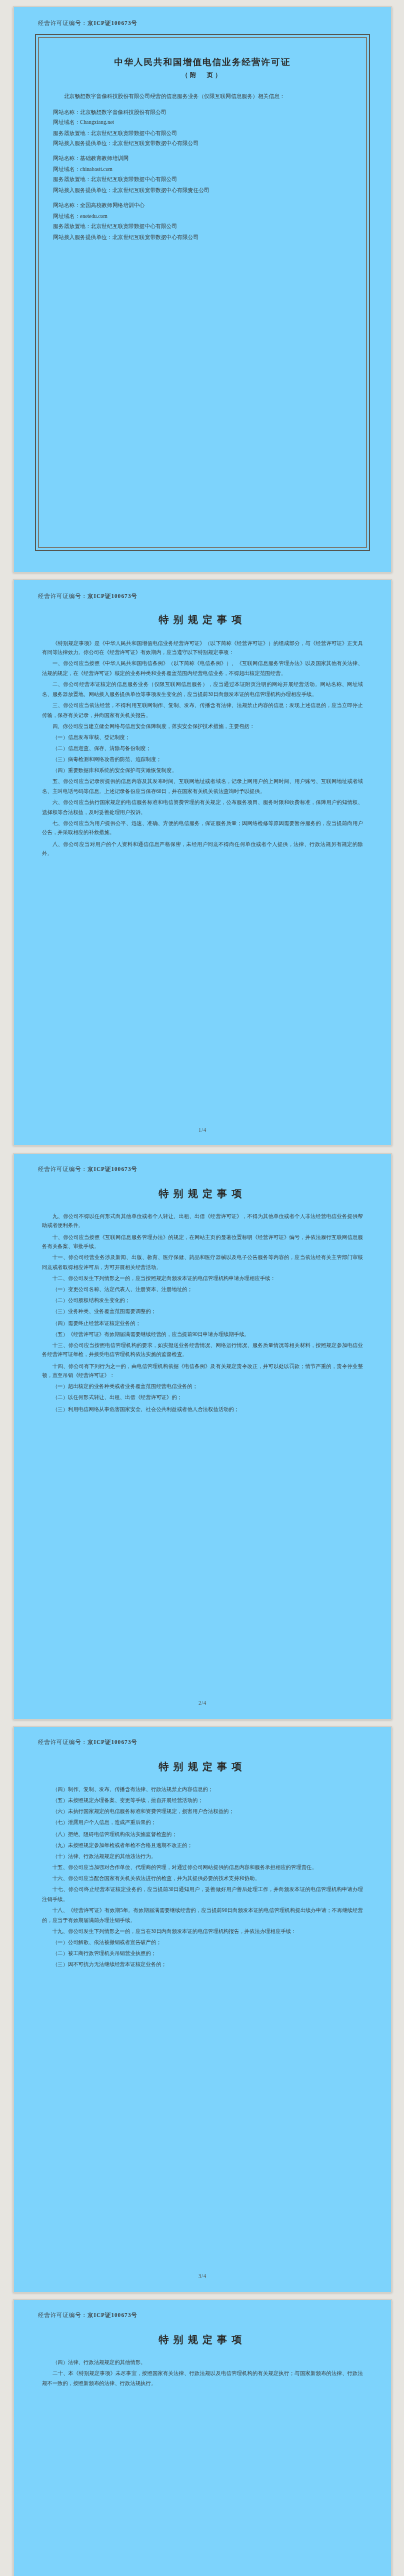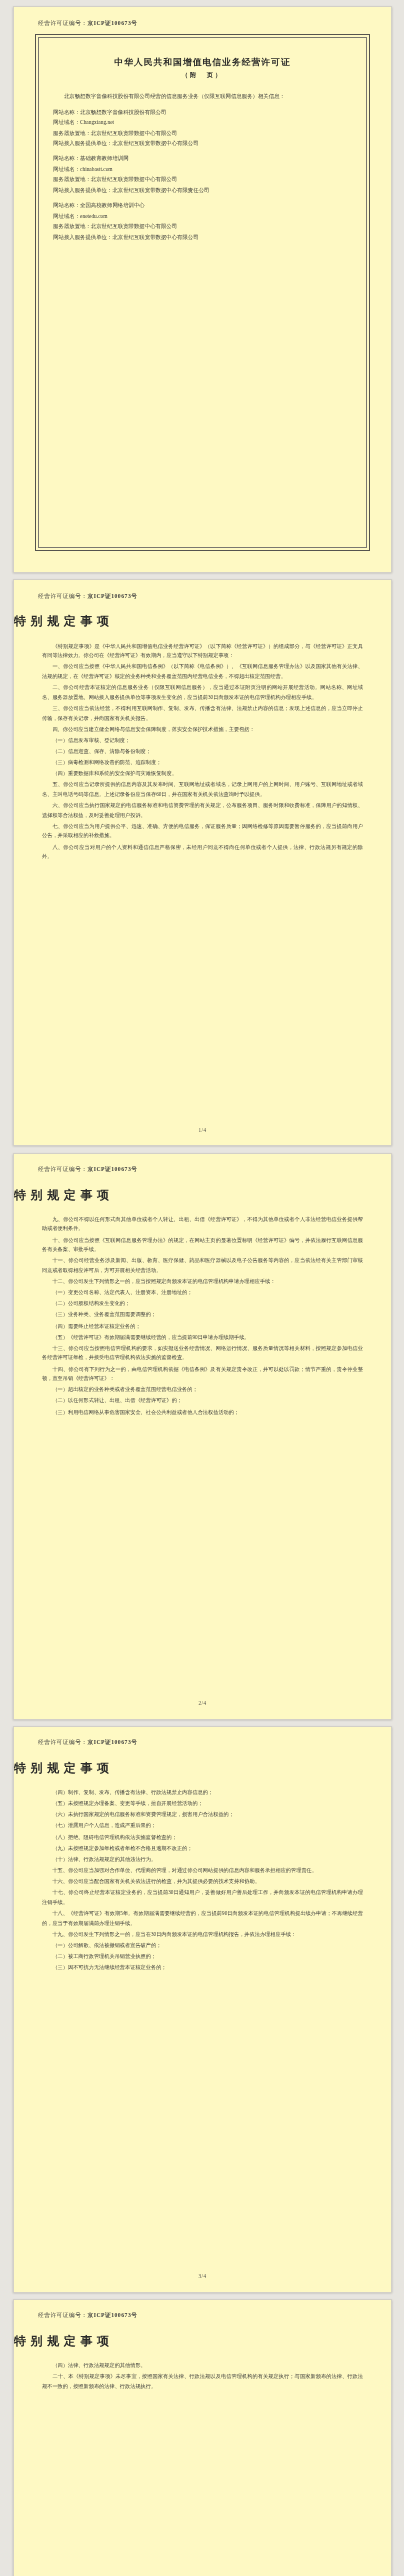--- a/index.html
+++ b/index.html
@@ -7,21 +7,21 @@
     width:405px;
     background:#e7e5e0;
     font-family:"Liberation Serif","DejaVu Serif",serif;
     color:#3a3a38;
   }
   .page{
     position:relative;
     width:379px;
     height:567px;
     margin:6.2px auto;
-    background:#fef9c3;
+    background:#7dd3fc;
     border:0.5px solid #d3d0c8;
     box-shadow:0 0.5px 2.1px rgba(0,0,0,.22);
     box-sizing:border-box;
     overflow:hidden;
   }
   .lic-header{
     position:absolute;
     top:12.4px;
     left:24px;
     font-size:5.7px;
@@ -73,21 +73,22 @@
   .fline{
     font-size:5.4px;
     line-height:1.95;
     white-space:nowrap;
   }
   .fline[data-first="1"]{margin-top:4.6px;}
   .f-label{color:#3a3a38;}
   .f-value{color:#3a3a38;}
   
   .prov-title{
-    font-size:12px;
+    text-align:center;
+    font-size:10px;
     font-weight:bold;
     letter-spacing:4.6px;
     color:#2c2c2a;
     margin:33px 0 11.3px;
   }
   .prov-body{
     padding:0 28px;
   }
   .para{
     font-size:5.2px;

